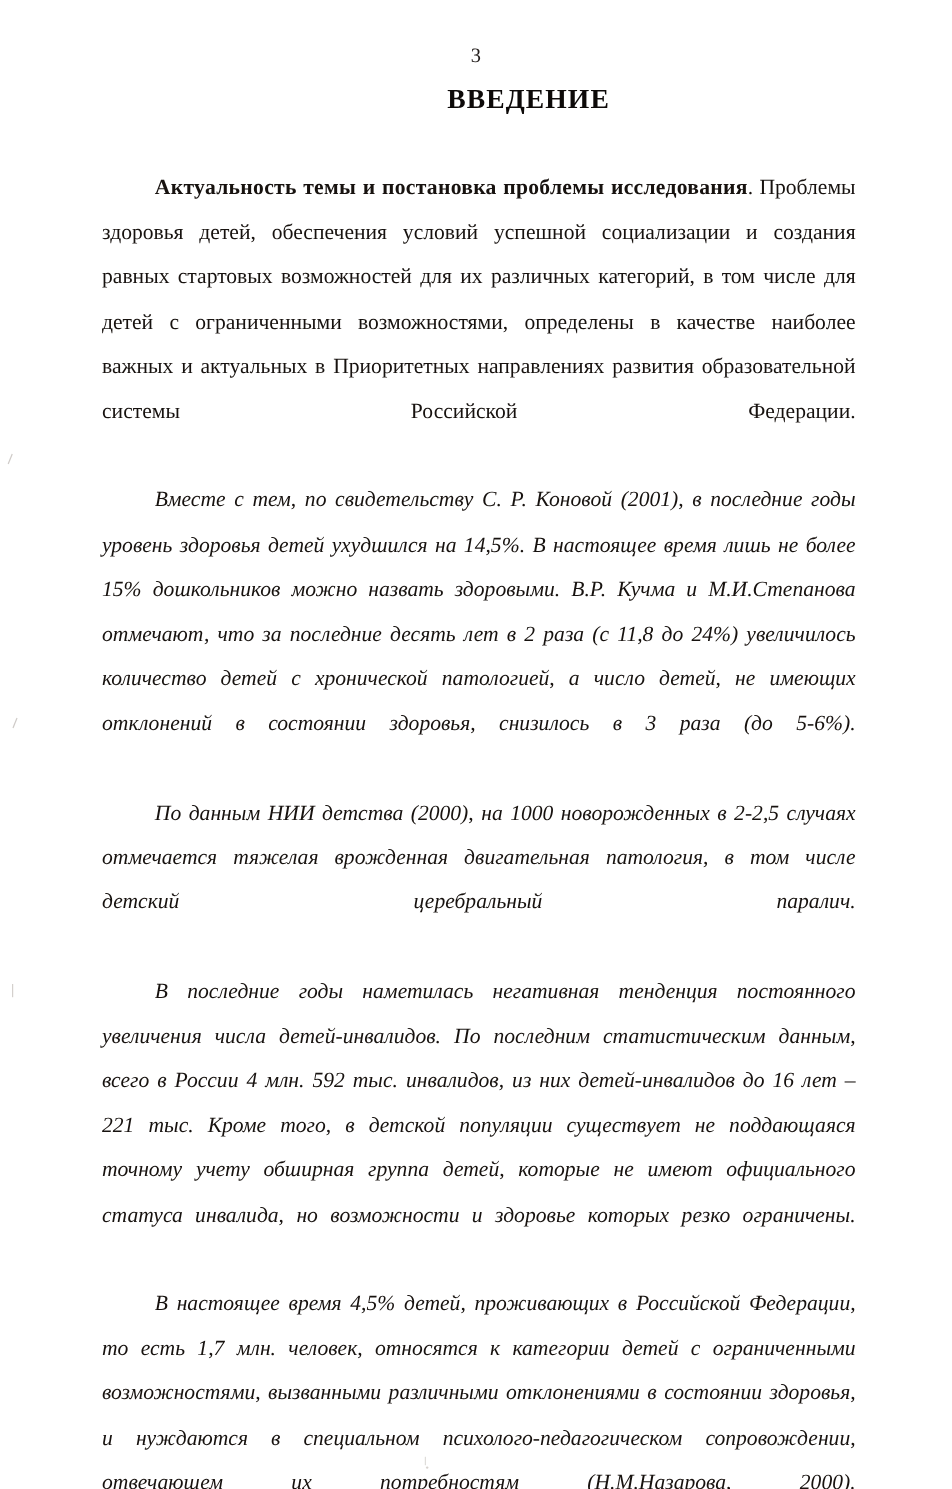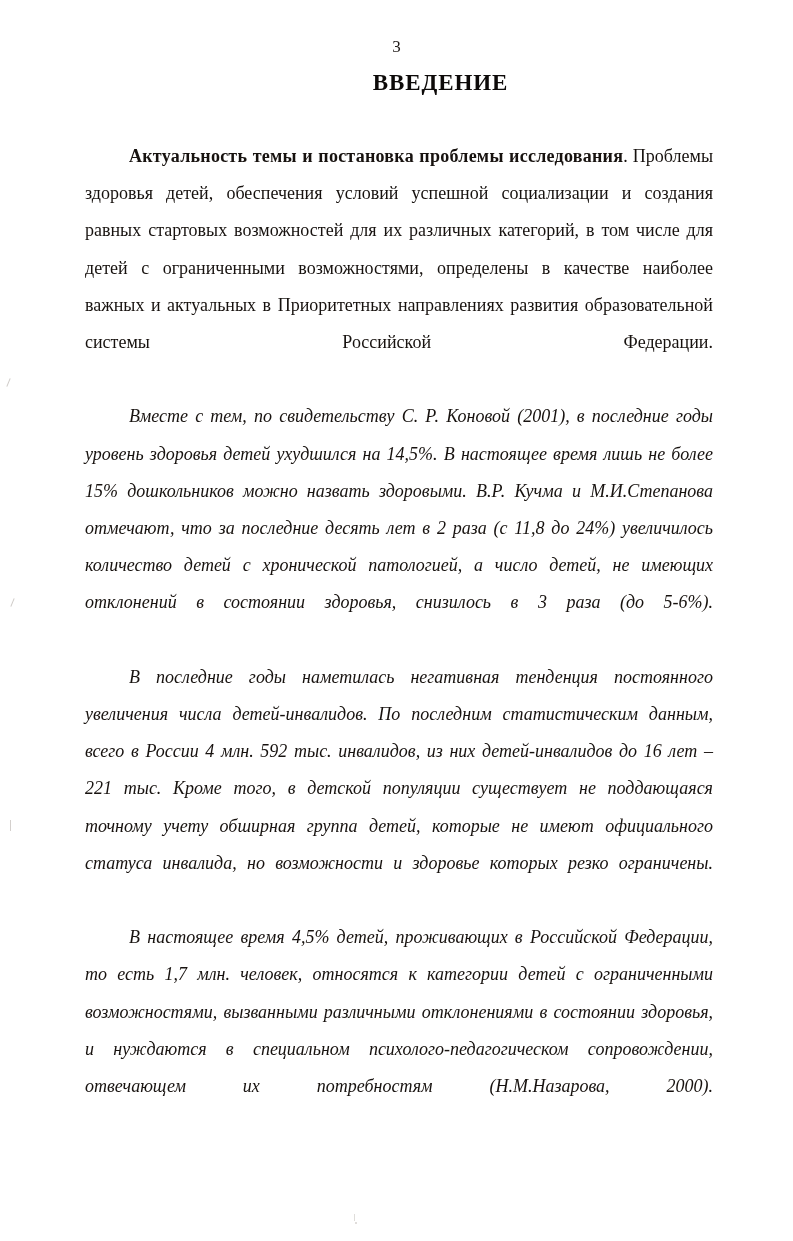--- a/index.html
+++ b/index.html
@@ -113,20 +113,21 @@
   <div class="page-number">3</div>
 
   <div class="doc-heading">ВВЕДЕНИЕ</div>
 
   <div class="body-text">
 
     <p class="para"><b class="lead">Актуальность темы и постановка проблемы исследования</b><span>. Проблемы здоровья детей, обеспечения условий успешной социализации и создания равных стартовых возможностей для их различных категорий, в том числе для детей с ограниченными возможностями, определены в качестве наиболее важных и актуальных в Приоритетных направлениях развития образовательной системы Российской Федерации.</span></p>
 
     <p class="para"><span>Вместе с тем, по свидетельству С. Р. Коновой (2001), в последние годы уровень здоровья детей ухудшился на 14,5%. В настоящее время лишь не более 15% дошкольников можно назвать здоровыми. В.Р. Кучма и М.И.Степанова отмечают, что за последние десять лет в 2 раза (с 11,8 до 24%) увеличилось количество детей с хронической патологией, а число детей, не имеющих отклонений в состоянии здоровья, снизилось в 3 раза (до 5-6%).</span></p>
 
+    <p class="para"><span>По данным НИИ детства (2000), на 1000 новорожденных в 2-2,5 случаях отмечается тяжелая врожденная двигательная патология, в том числе детский церебральный паралич.</span></p>
 
     <p class="para"><span>В последние годы наметилась негативная тенденция постоянного увеличения числа детей-инвалидов. По последним статистическим данным, всего в России 4 млн. 592 тыс. инвалидов, из них детей-инвалидов до 16 лет – 221 тыс. Кроме того, в детской популяции существует не поддающаяся точному учету обширная группа детей, которые не имеют официального статуса инвалида, но возможности и здоровье которых резко ограничены.</span></p>
 
     <p class="para"><span>В настоящее время 4,5% детей, проживающих в Российской Федерации, то есть 1,7 млн. человек, относятся к категории детей с ограниченными возможностями, вызванными различными отклонениями в состоянии здоровья, и нуждаются в специальном психолого-педагогическом сопровождении, отвечающем их потребностям (Н.М.Назарова, 2000).</span></p>
 
   </div>
 
   <div class="artifact slash" style="left:8px;  top:378px;"></div>
   <div class="artifact slash" style="left:12px; top:598px;"></div>
   <div class="artifact v" style="left:10px; top:820px; height:11px;"></div>

